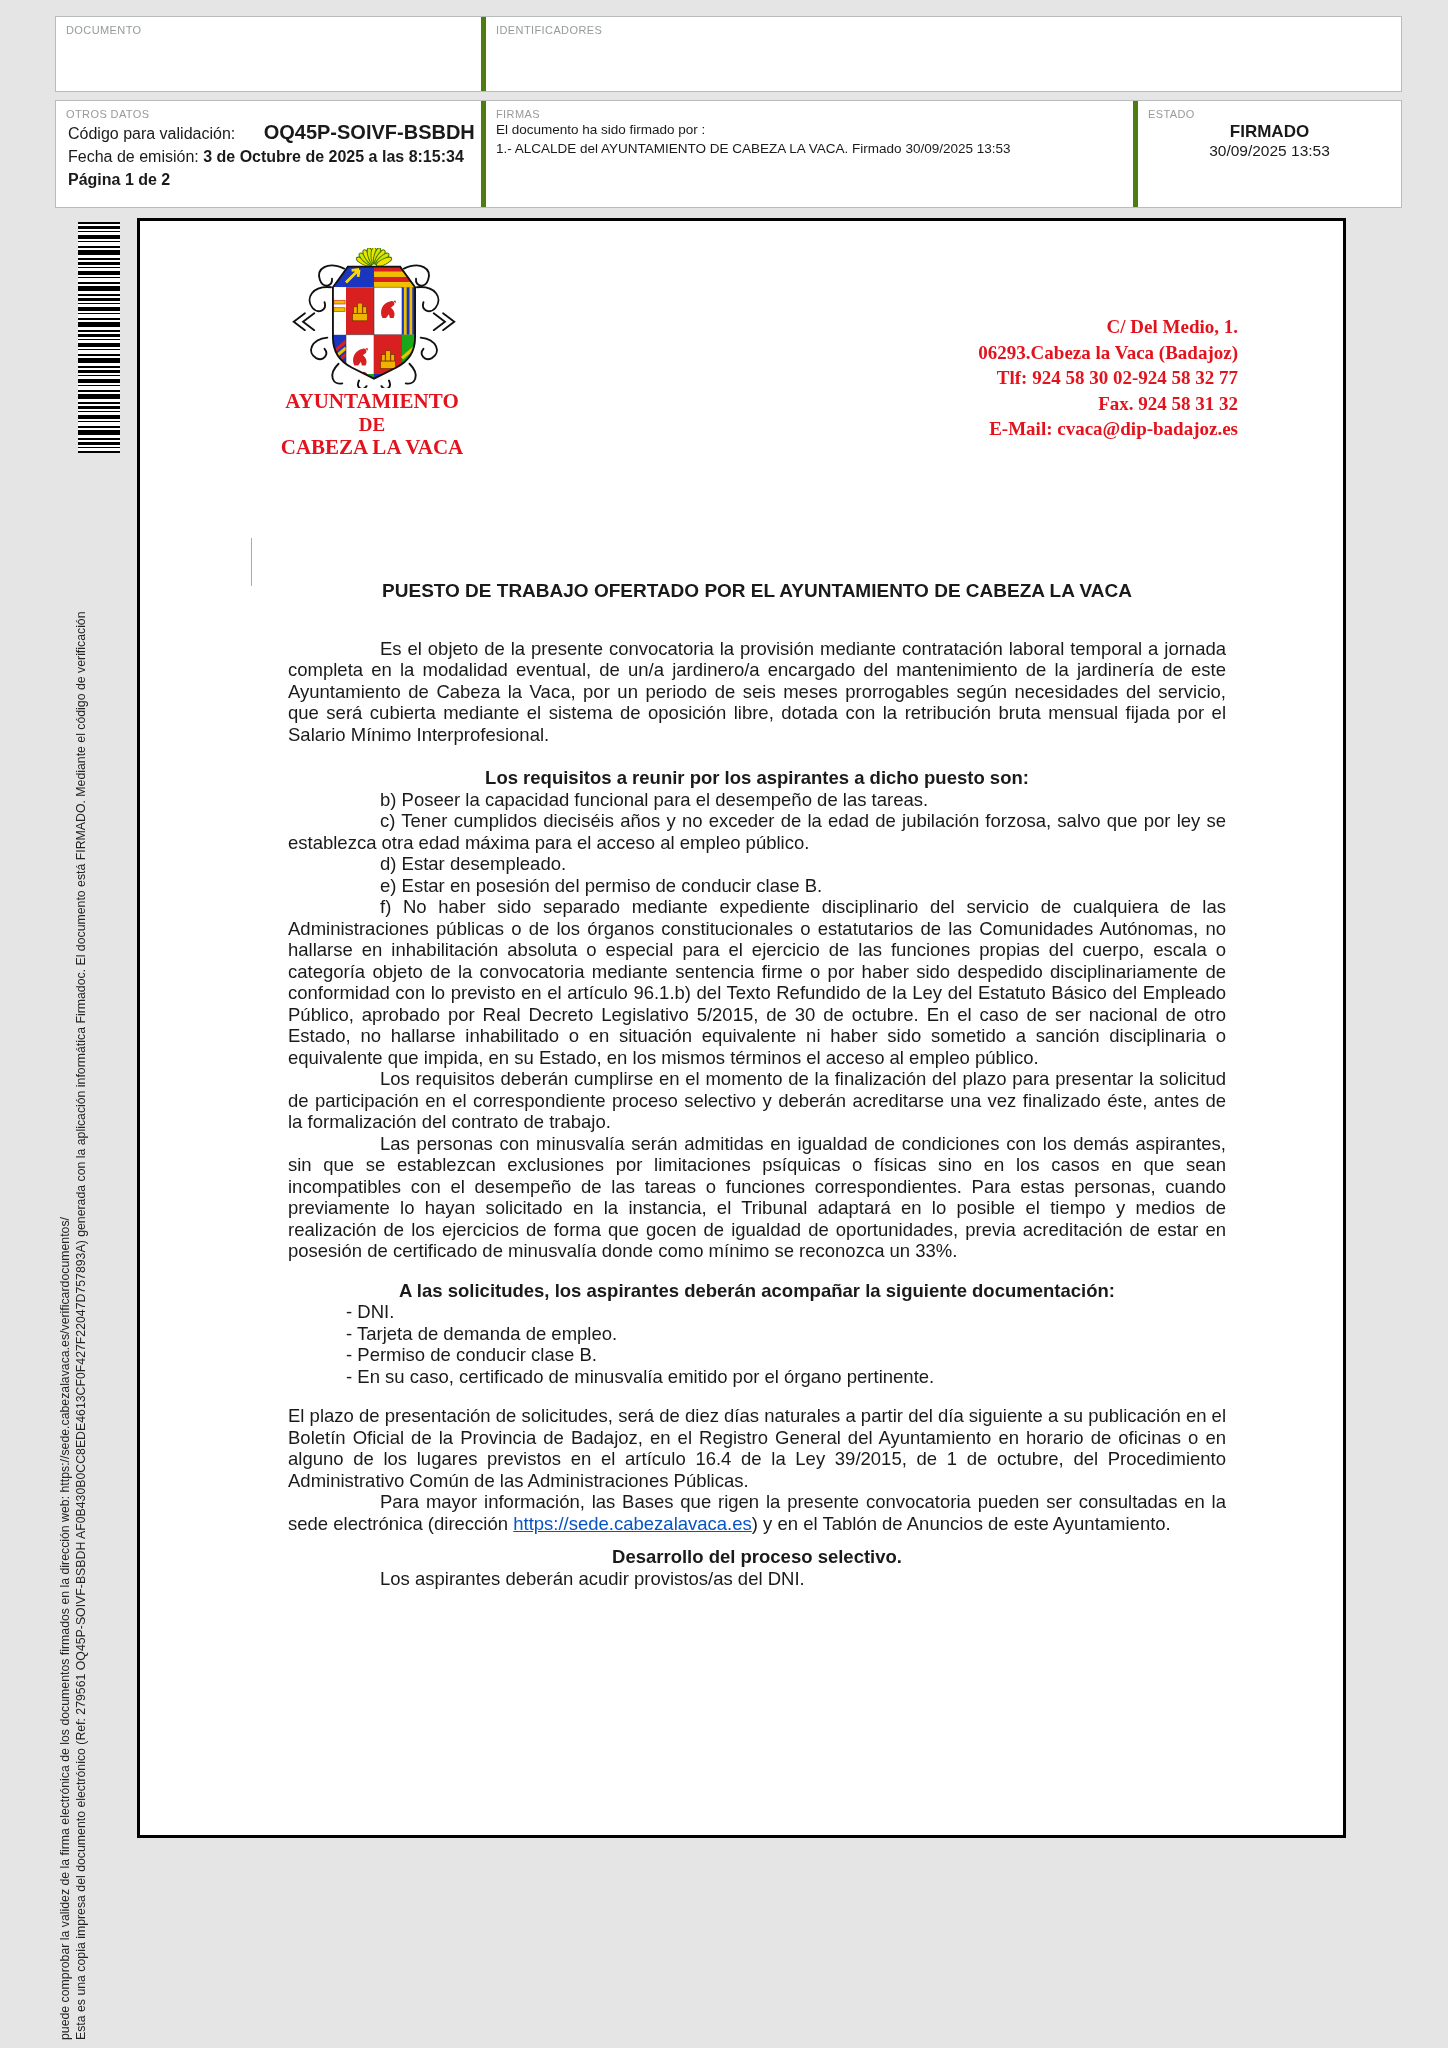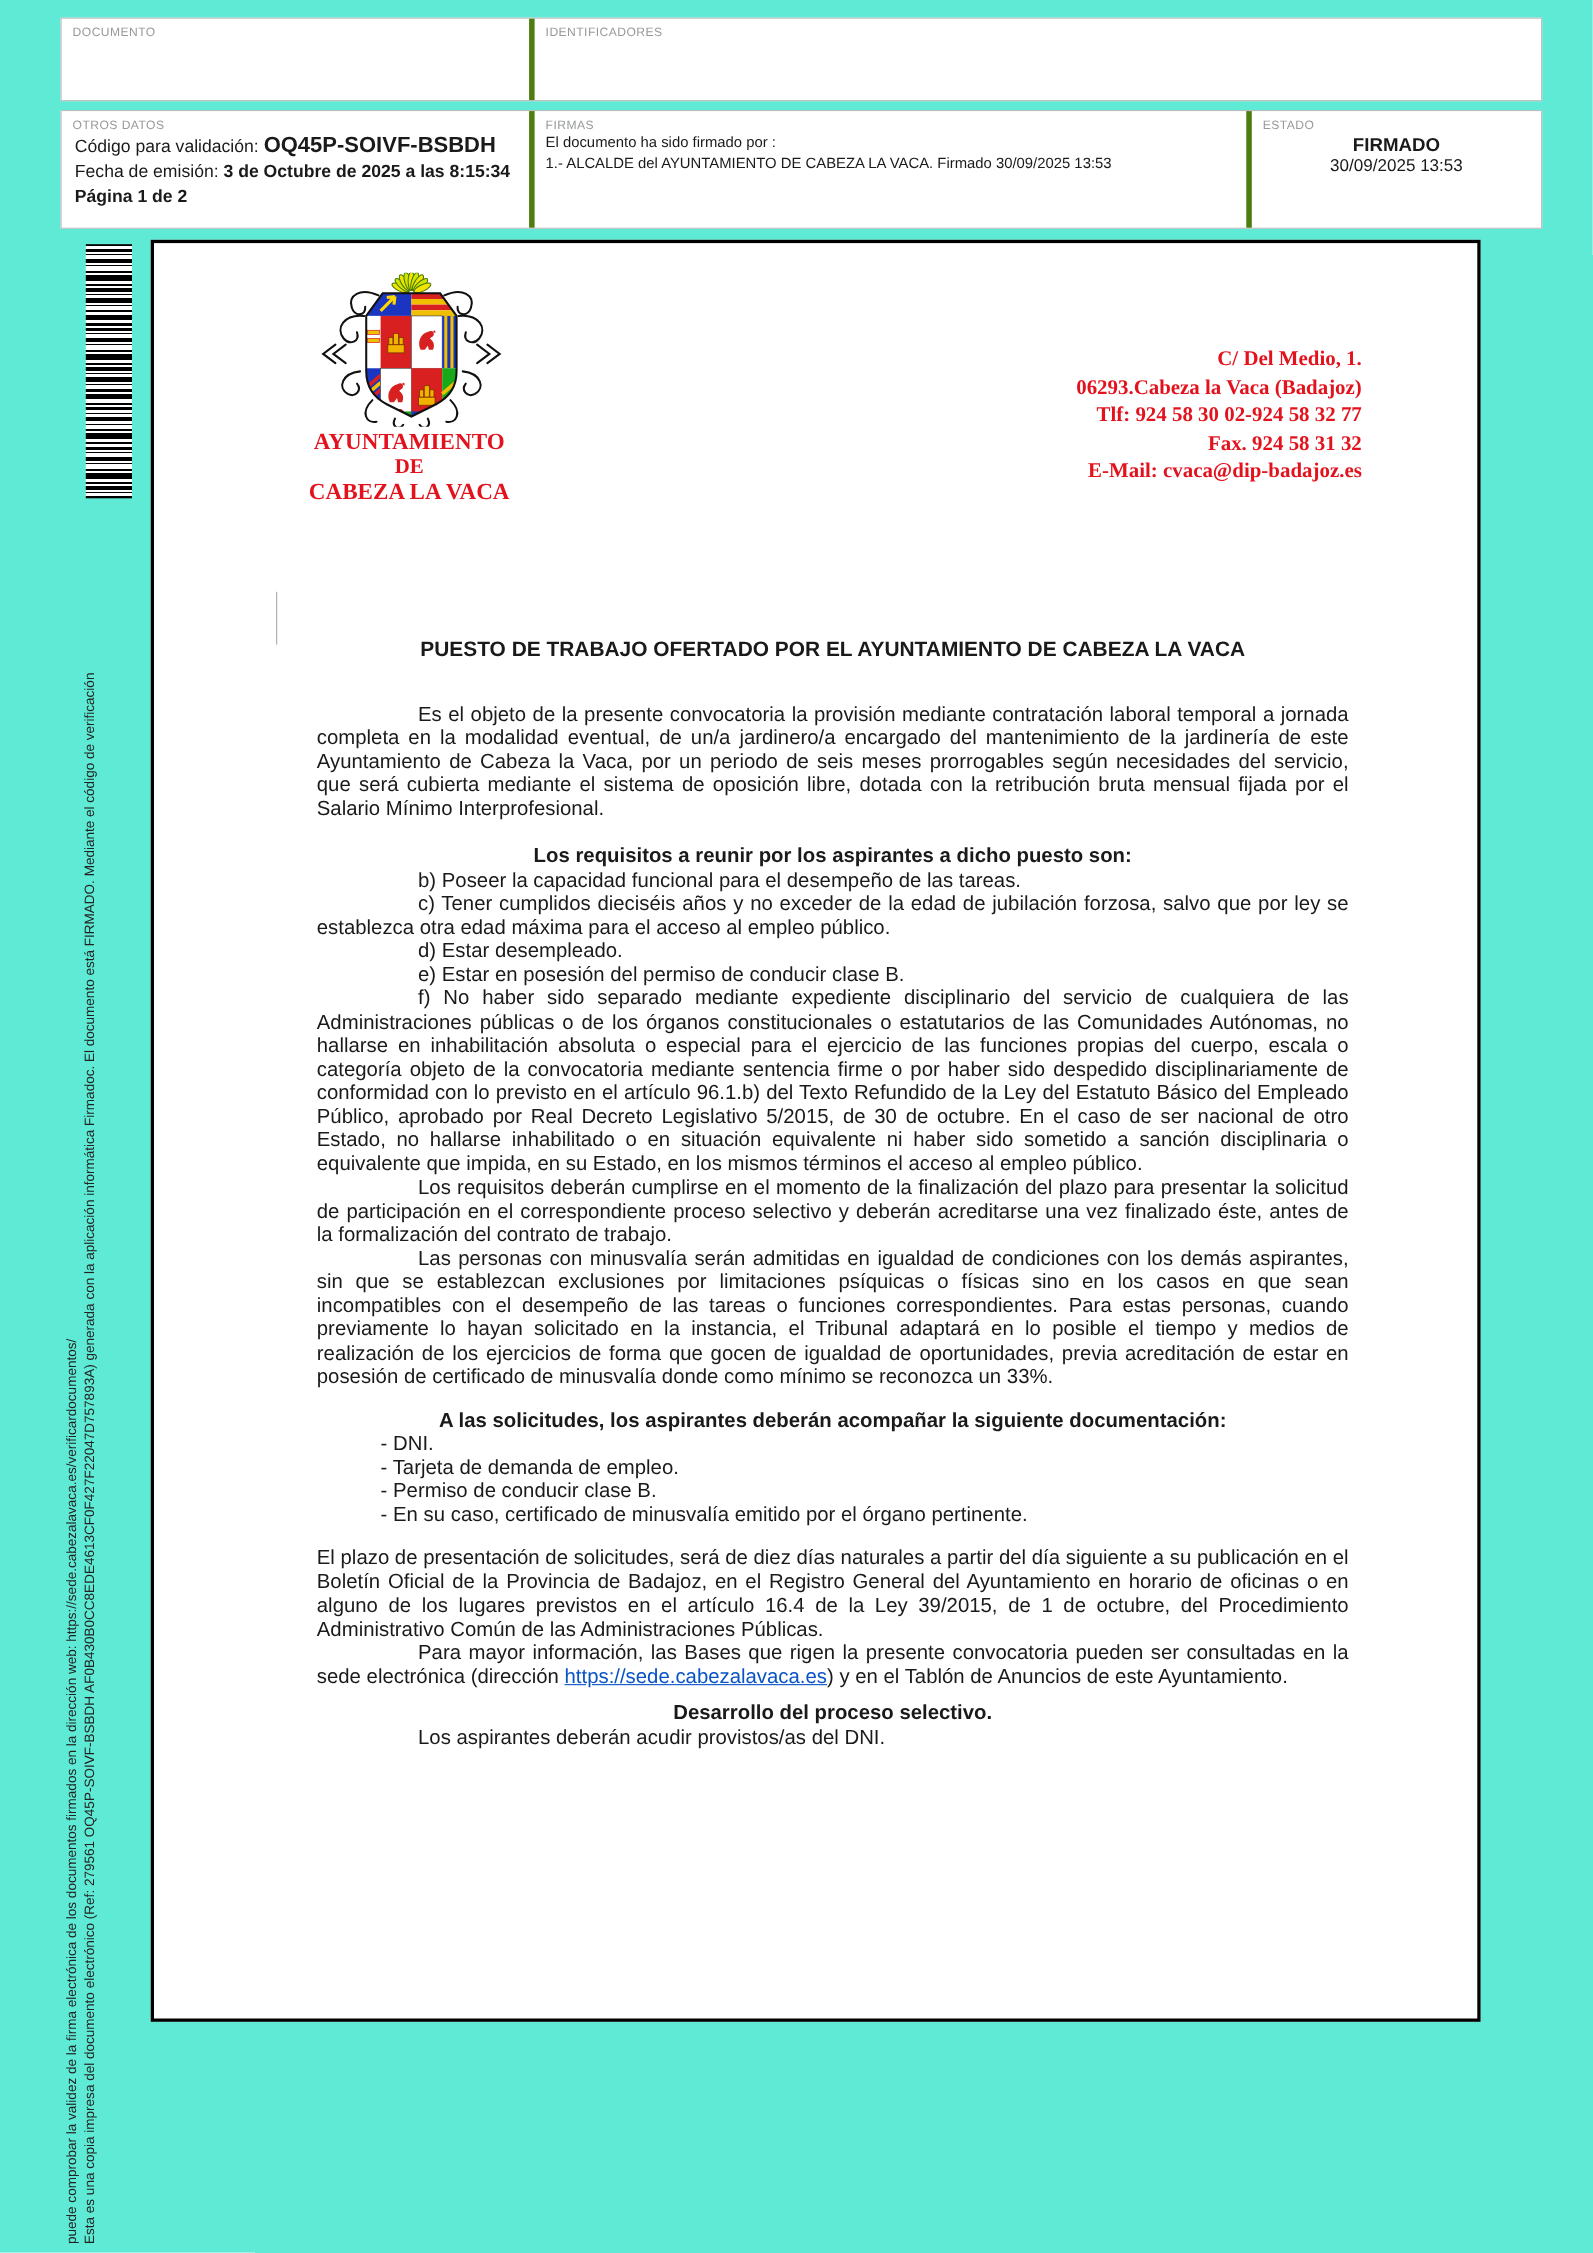--- a/index.html
+++ b/index.html
@@ -1,26 +1,26 @@
 <!DOCTYPE html>
 <html><head>
 <meta charset="utf-8">
 <style>
   html,body{margin:0;padding:0;background:#fff;}
-  .page{position:relative;width:1448px;height:2048px;background:#5eead4;overflow:hidden;
+  .page{position:relative;width:1448px;height:2048px;background:#e5e5e5;overflow:hidden;
         font-family:"Liberation Sans",sans-serif;color:#1a1a1a;}
   
   .meta-box{position:absolute;border:1px solid #b9bcbd;background:#fff;}
   .meta-cell{position:absolute;top:0;bottom:0;}
   .meta-cell+.meta-cell{border-left:5px solid #4d7c0f;}
   .meta-label{font-size:11px;color:#97999b;letter-spacing:.4px;padding:7px 0 0 10px;}
   .doc-content{font-size:16px;padding:8px 0 0 14px;width:360px;line-height:20px;}
   .bold{font-weight:bold;}
   .otros-line{font-size:16px;padding:2px 0 0 12px;line-height:21px;}
-  .otros-line .code{font-weight:bold;font-size:20px;}
+  .otros-line .code{font-weight:bold;font-size:20px;margin-left:24px;}
   .firmas-line{font-size:13.5px;padding:1px 0 0 10px;line-height:18px;}
   .estado-status{font-size:17px;font-weight:bold;text-align:center;margin-top:2px;}
   .estado-date{font-size:15.5px;text-align:center;}
   
   .barcode{position:absolute;left:78px;top:222px;width:42px;height:231px;
     background:repeating-linear-gradient(180deg,
       #000 0 2px,#fff 2px 4px,#000 4px 7px,#fff 7px 9px,#000 9px 10px,#fff 10px 13px,
       #000 13px 17px,#fff 17px 19px,#000 19px 20px,#fff 20px 24px,#000 24px 26px,#fff 26px 28px,
       #000 28px 33px,#fff 33px 36px);}
   .vtext{position:absolute;top:2040px;transform-origin:0 0;transform:rotate(-90deg);

